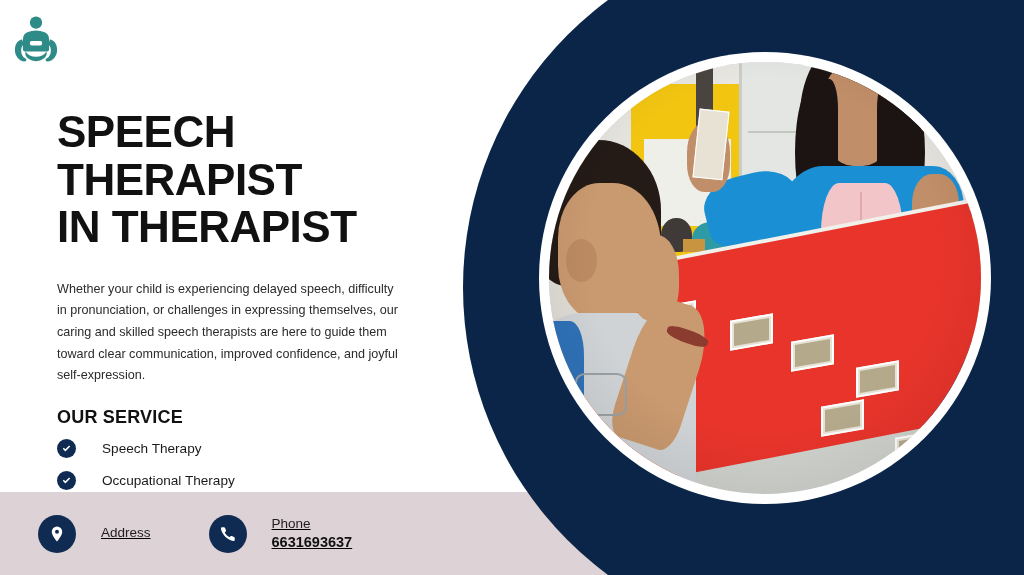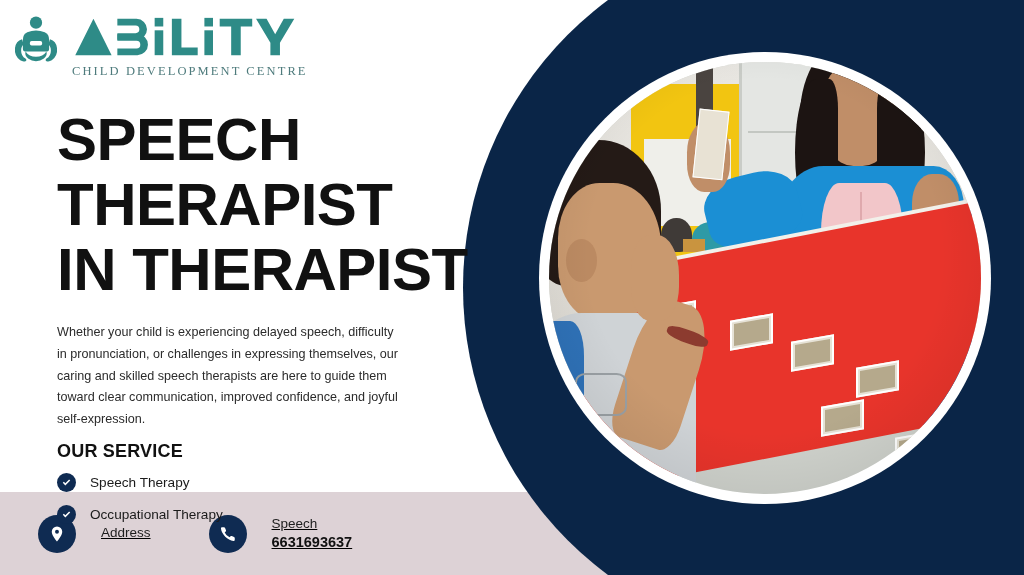--- a/index.html
+++ b/index.html
@@ -137,33 +137,33 @@
   .logo-mark { width:56px; height:56px; flex:0 0 56px; }
   .logo-mark svg { width:56px; height:56px; fill:#2E8B87; }
   .logo-text { display:flex; flex-direction:column; padding-top:2px; }
   .logo-word { font-size:44px; font-weight:bold; color:#2E8B87; letter-spacing:1px; line-height:1; font-family:"DejaVu Sans", sans-serif; }
   .logo-word svg { display:block; height:44px; }
   .logo-sub { font-family:"Liberation Serif", serif; font-size:12.5px; letter-spacing:2.1px; color:#4E7B7C; margin-top:5px; }
 
   
   .content { position:absolute; left:57px; top:108px; width:430px; z-index:6; }
   .headline {
-    font-size:60px; font-weight:bold; color:#111;
+    font-size:44px; font-weight:bold; color:#111;
     line-height:1.08; letter-spacing:-0.5px;
     font-family:"Liberation Sans", sans-serif;
   }
   .headline .l2 { display:block; }
   .para {
-    margin-top:20px;
+    margin-top:28px;
     font-size:12.6px; line-height:1.72; color:#2b2b2b;
     width:344px;
   }
-  .svc-title { margin-top:10px; font-size:18px; font-weight:bold; color:#111; letter-spacing:0.2px; }
+  .svc-title { margin-top:20px; font-size:18px; font-weight:bold; color:#111; letter-spacing:0.2px; }
   .svc-list { margin-top:11px; display:flex; flex-direction:column; gap:13px; }
-  .svc-item { display:flex; align-items:center; gap:14px; }
+  .svc-item { display:flex; align-items:center; gap:26px; }
   .check {
     width:19px; height:19px; border-radius:50%;
     background:#0F2B52; flex:0 0 19px;
     display:flex; align-items:center; justify-content:center;
   }
   .check svg { width:11px; height:11px; fill:#ffffff; }
   .svc-label { font-size:13.6px; color:#1b1b1b; }
 </style>
 </head>
 <body>
@@ -229,44 +229,20 @@
   <div class="logo">
     <div class="logo-mark">
       <svg viewBox="0 0 64 64" aria-hidden="true">
         <circle cx="32" cy="11" r="7"></circle>
         <path d="M22 22 q10 -4 20 0 q5 2 5 9 l0 10 q0 3 -4 3 l-22 0 q-4 0 -4 -3 l0 -10 q0 -7 5 -9 z"></path>
         <rect x="25" y="32" width="14" height="5" rx="2" fill="#ffffff"></rect>
         <path d="M16 30 q-7 2 -8 10 q-1 9 6 14 q3 2 6 1 q2 -1 0 -3 q-5 -3 -5 -9 q0 -5 3 -7 z"></path>
         <path d="M48 30 q7 2 8 10 q1 9 -6 14 q-3 2 -6 1 q-2 -1 0 -3 q5 -3 5 -9 q0 -5 -3 -7 z"></path>
         <path d="M20 44 q4 6 12 6 q8 0 12 -6 q1 5 -3 8 q-4 3 -9 3 q-5 0 -9 -3 q-4 -3 -3 -8 z"></path>
       </svg>
-    </div>
-    <div class="logo-text">
-      <div class="logo-word">
-        <svg viewBox="0 0 248 46" height="44" width="238" aria-hidden="true">
-
-          <path d="M22 4 L41 42 L3 42 Z M22 18 L31 36 L13 36 Z" fill="#2E8B87"></path>
-
-          <path d="M47 4 h20 a11 11 0 0 1 0 22 h-20 v-7 h19 a4 4 0 0 0 0 -8 h-19 z" fill="#2E8B87"></path>
-          <path d="M47 20 h21 a11 11 0 0 1 0 22 h-21 v-7 h20 a4 4 0 0 0 0 -8 h-20 z" fill="#2E8B87"></path>
-
-          <rect x="86" y="16" width="9" height="26" fill="#2E8B87"></rect>
-          <rect x="86" y="3" width="9" height="9" fill="#2E8B87"></rect>
-
-          <path d="M104 4 h10 v30 h17 v8 h-27 z" fill="#2E8B87"></path>
-
-          <rect x="138" y="16" width="9" height="26" fill="#2E8B87"></rect>
-          <rect x="138" y="3" width="9" height="9" fill="#2E8B87"></rect>
-
-          <path d="M154 4 h34 v8 h-12 v30 h-10 v-30 h-12 z" fill="#2E8B87"></path>
-
-          <path d="M192 4 h11 l9 16 l9 -16 h11 l-15 25 v13 h-10 v-13 z" fill="#2E8B87"></path>
-        </svg>
-      </div>
-      <div class="logo-sub">CHILD DEVELOPMENT CENTRE</div>
     </div>
   </div>
 
   <div class="content">
     <h1 class="headline">
       <span class="l1">SPEECH THERAPIST</span>
       <span class="l2">IN THERAPIST</span>
     </h1>
 
     <p class="para">Whether your child is experiencing delayed speech, difficulty in pronunciation, or challenges in expressing themselves, our caring and skilled speech therapists are here to guide them toward clear communication, improved confidence, and joyful self-expression.</p>
@@ -305,19 +281,19 @@
       </span>
     </div>
 
     <div class="fitem">
       <span class="ficon">
         <svg viewBox="0 0 24 24" aria-hidden="true">
             <path d="M6.6 3a1.6 1.6 0 0 1 1.5 1l1.2 2.9a1.6 1.6 0 0 1-.4 1.8L7.6 9.9a13 13 0 0 0 6.5 6.5l1.2-1.3a1.6 1.6 0 0 1 1.8-.4l2.9 1.2a1.6 1.6 0 0 1 1 1.5v2.4a1.6 1.6 0 0 1-1.8 1.6C11.6 20.6 3.4 12.4 2.6 4.8A1.6 1.6 0 0 1 4.2 3z"></path>
           </svg>
       </span>
       <span class="ftext">
-        <span class="flabel">Speech</span>
+        <span class="flabel">Phone</span>
         <span class="fvalue">6631693637</span>
       </span>
     </div>
   </div>
 
 </div>
 
 </body></html>

